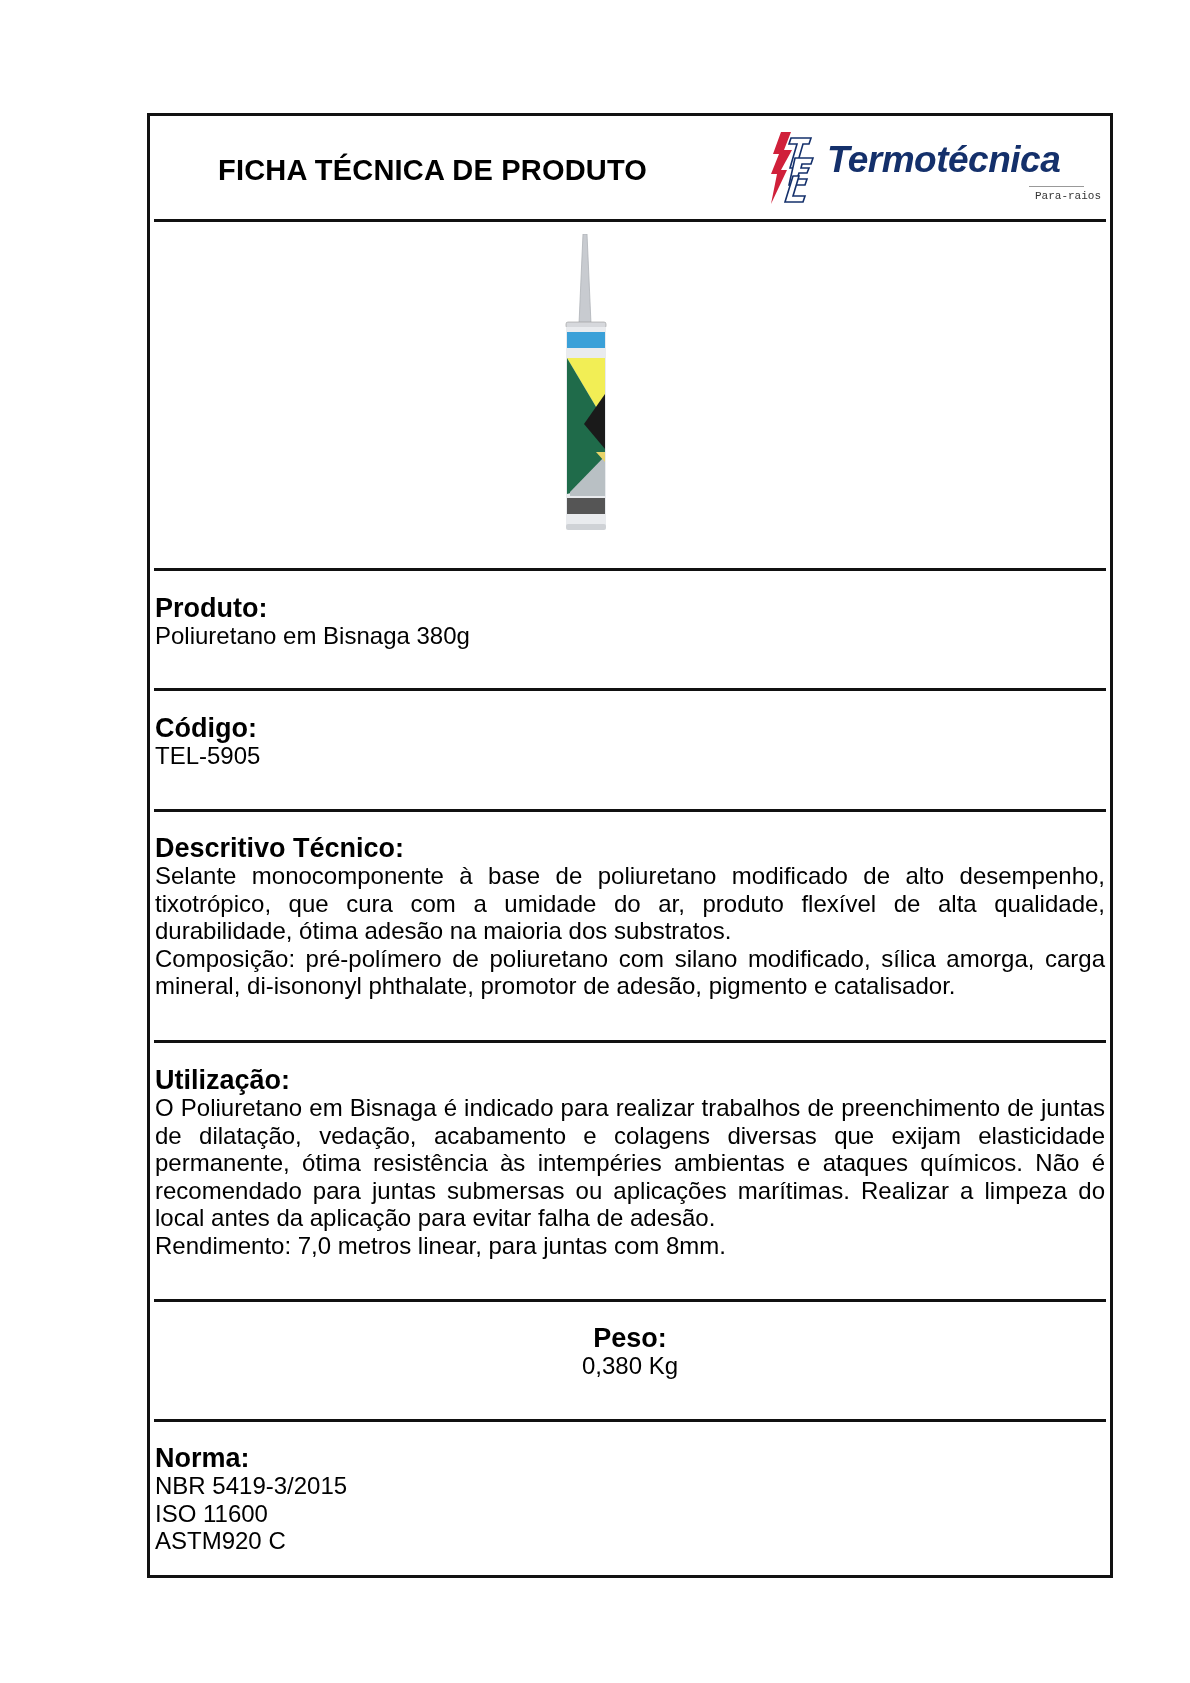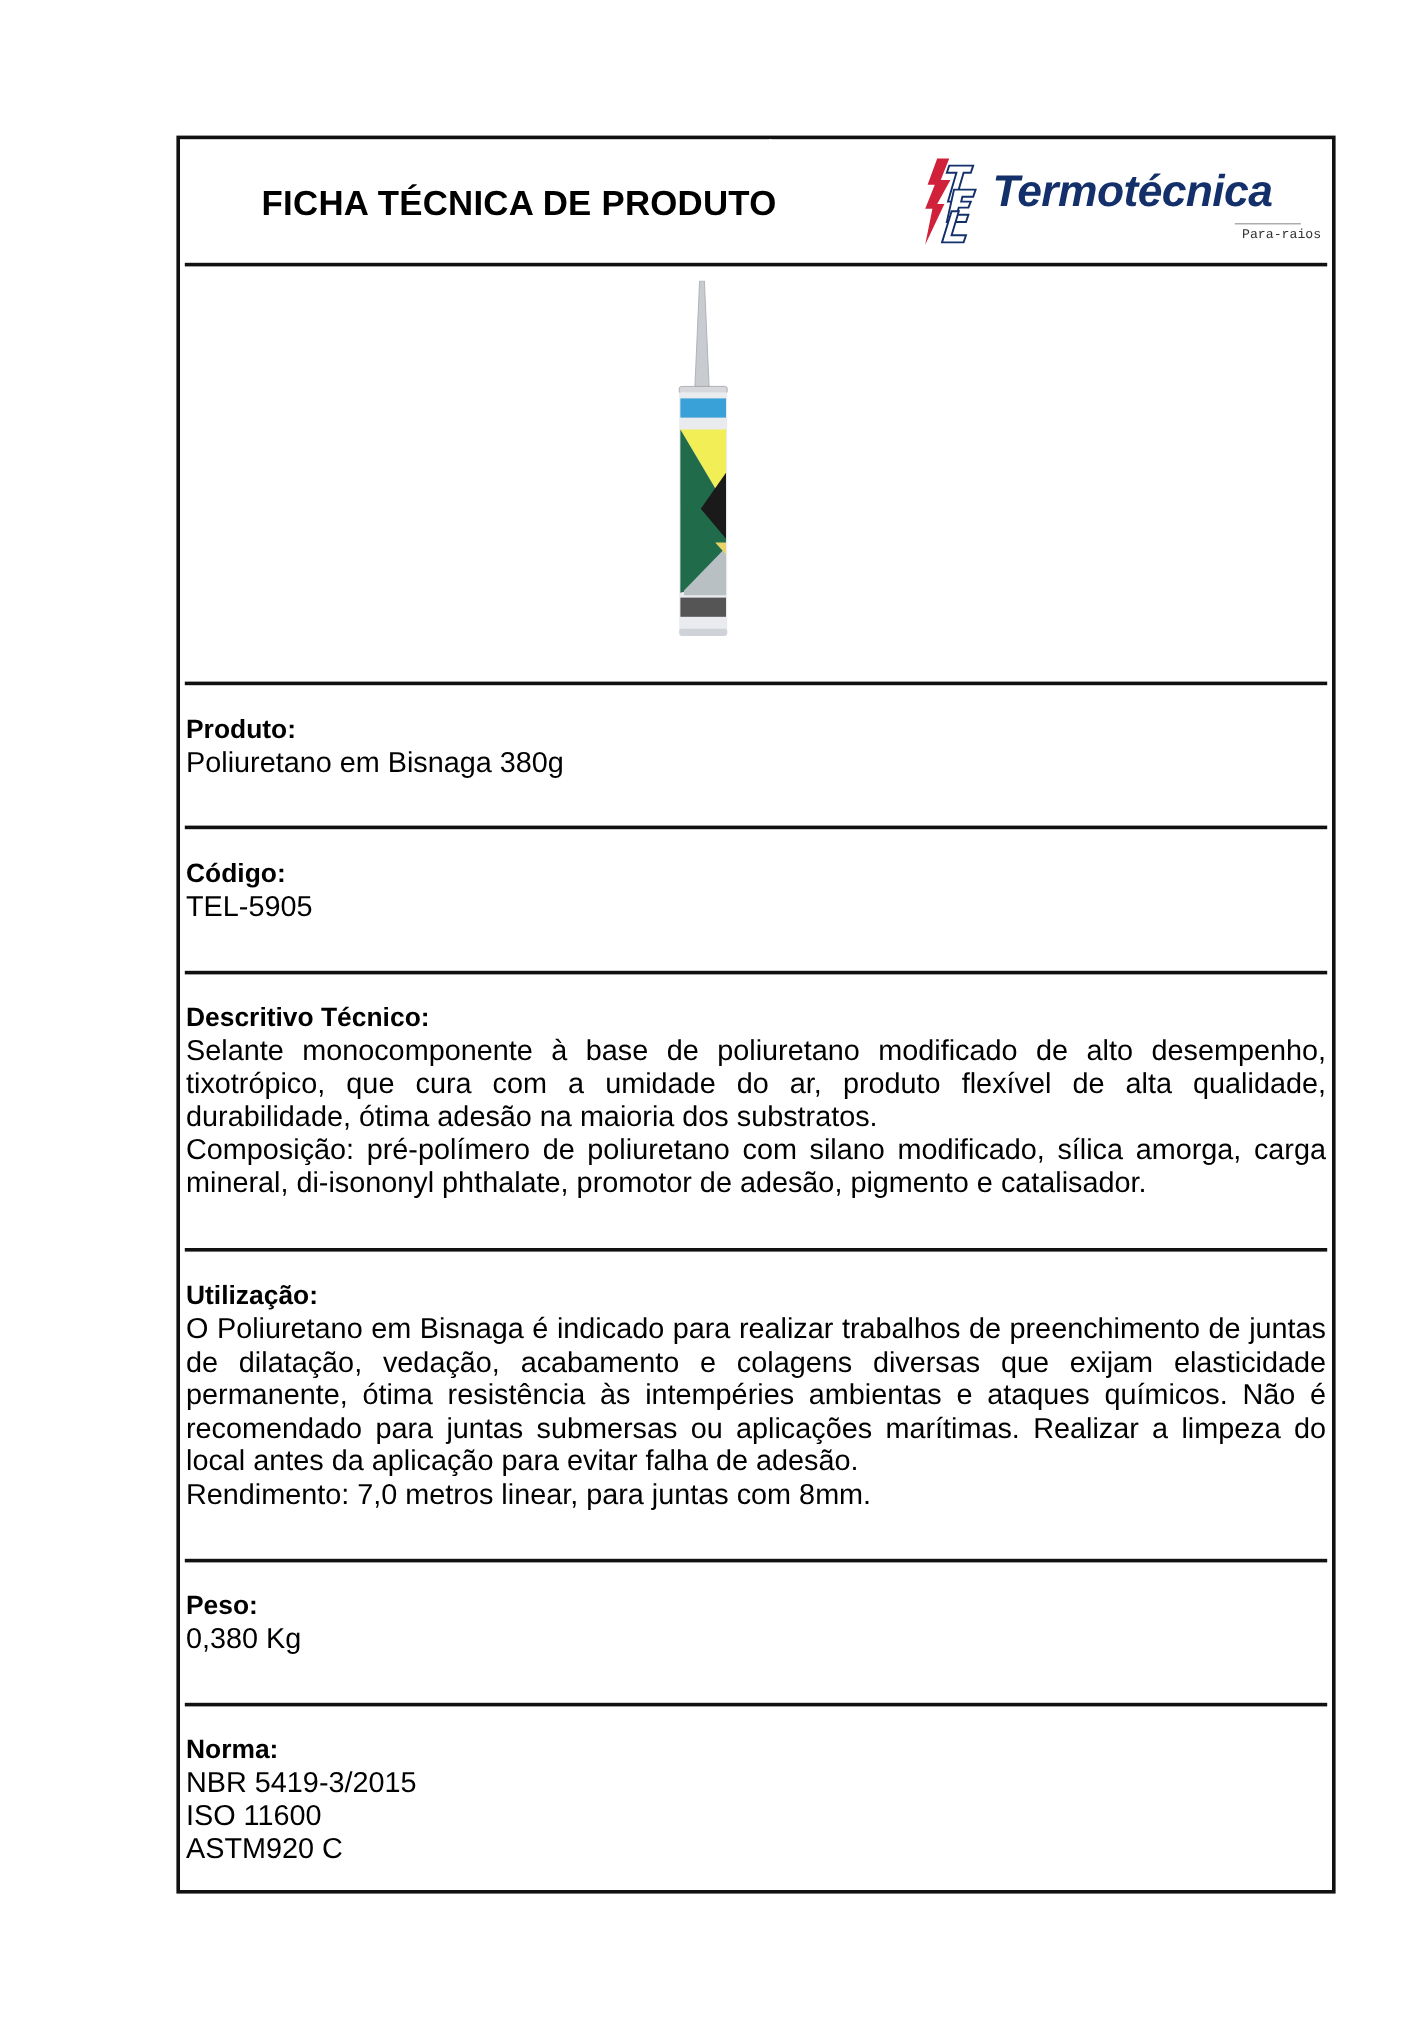--- a/index.html
+++ b/index.html
@@ -10,21 +10,21 @@
   .seam { position: absolute; left: 491px; top: 0; width: 2px; height: 100%; background: #fff; }
   .hline { position: absolute; left: 4px; right: 4px; height: 3px; background: #111; }
   .title { position: absolute; left: 68px; top: 38px; font-size: 29px; font-weight: bold; letter-spacing: 0.2px; }
   .logo { position: absolute; left: 617px; top: 12px; width: 340px; height: 80px; }
   .logo-word { position: absolute; left: 60px; top: 11px; font-size: 37px; font-weight: bold; font-style: italic;
                color: #14306b; letter-spacing: -0.5px; }
   .logo-rule { position: absolute; left: 262px; top: 58px; width: 55px; height: 1px; background: #999; }
   .logo-sub { position: absolute; left: 268px; top: 62px; font-size: 11px; color: #333; font-family: Liberation Mono, monospace; }
   .product-img { position: absolute; left: 406px; top: 118px; width: 60px; height: 300px; }
   .section { position: absolute; left: 5px; right: 5px; }
-  .label { font-size: 22px; font-weight: bold; line-height: 28px; }
+  .label { font-size: 27px; font-weight: bold; line-height: 28px; }
   .val { font-size: 24px; line-height: 27.5px; }
   .justify { text-align: justify; text-align-last: left; }
 </style>
 </head>
 <body>
 
 <div class="sheet">
   <div class="seam"></div>
 
   <div class="title">FICHA TÉCNICA DE PRODUTO</div>
@@ -77,21 +77,21 @@
   </div>
   <div class="hline" style="top:924px;"></div>
 
   <div class="section" style="top:950px;">
     <div class="label">Utilização:</div>
     <div class="val justify">O Poliuretano em Bisnaga é indicado para realizar trabalhos de preenchimento de juntas de dilatação, vedação, acabamento e colagens diversas que exijam elasticidade permanente, ótima resistência às intempéries ambientas e ataques químicos. Não é recomendado para juntas submersas ou aplicações marítimas. Realizar a limpeza do local antes da aplicação para evitar falha de adesão.</div>
     <div class="val justify">Rendimento: 7,0 metros linear, para juntas com 8mm.</div>
   </div>
   <div class="hline" style="top:1183px;"></div>
 
-  <div class="section" style="top:1208px;">
+  <div class="section" style="top:1208px;text-align:center;">
     <div class="label">Peso:</div>
     <div class="val">0,380 Kg</div>
   </div>
   <div class="hline" style="top:1303px;"></div>
 
   <div class="section" style="top:1328px;">
     <div class="label">Norma:</div>
     <div class="val">NBR 5419-3/2015</div>
     <div class="val">ISO 11600</div>
     <div class="val">ASTM920 C</div>

